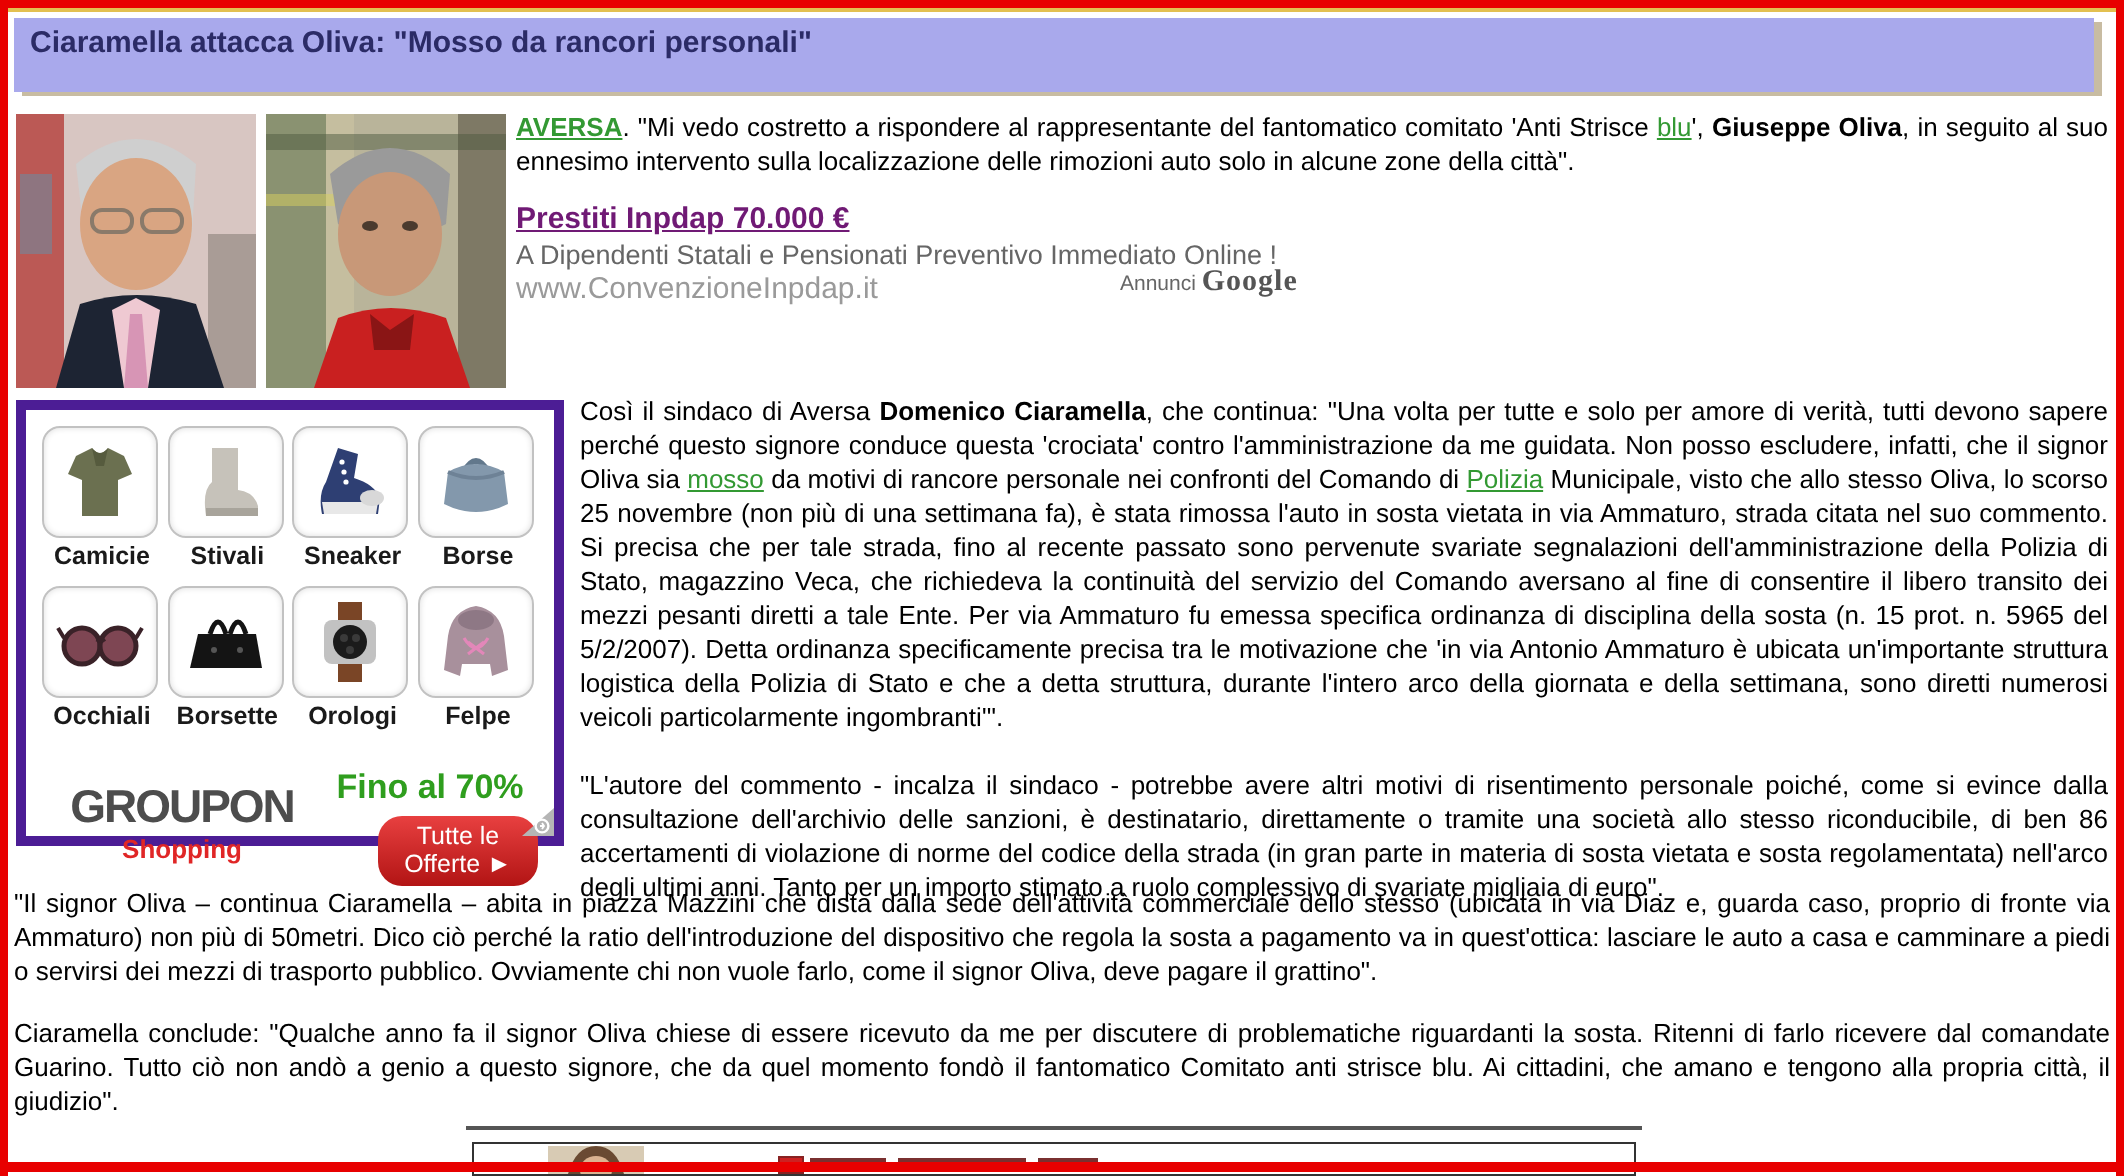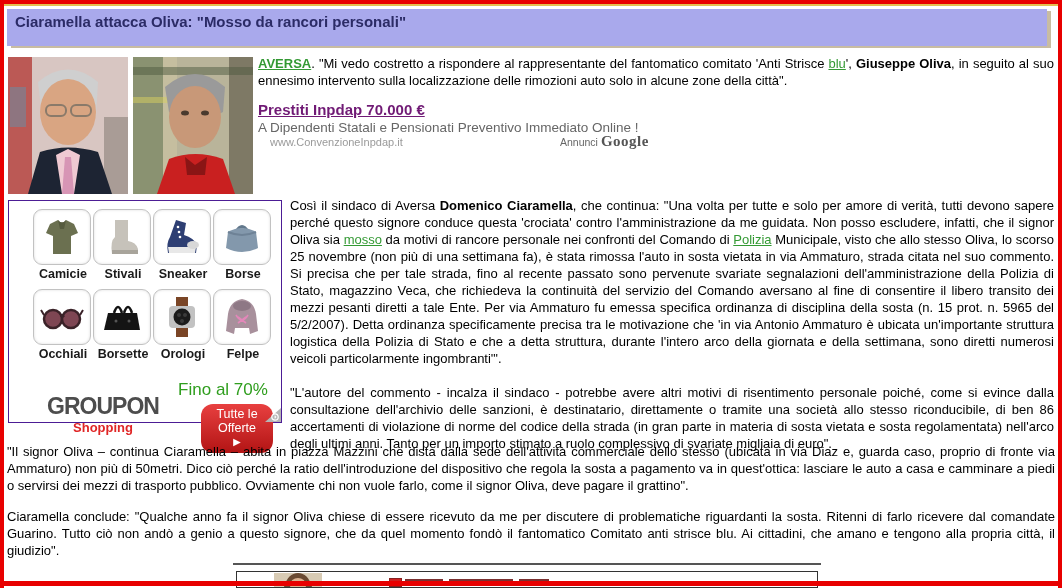--- a/index.html
+++ b/index.html
@@ -27,37 +27,37 @@
   
   .lead{position:absolute;left:258px;top:55px;width:796px;font-size:13px;line-height:17px;text-align:justify;}
   .glink{color:#339933;text-decoration:underline;cursor:pointer;}
   .glink.b{font-weight:bold;}
   b.name{font-weight:bold;}
 
   
   .gad{position:absolute;left:258px;top:101px;width:720px;}
   .gad .headline{font-size:15px;font-weight:bold;color:#701a75;text-decoration:underline;cursor:pointer;}
   .gad .line2{font-size:13.5px;color:#666;margin-top:2px;}
-  .gad .url{font-size:11px;color:#9a9a9a;margin-top:1px;margin-left:12px;}
+  .gad .url{font-size:15px;color:#9a9a9a;margin-top:1px;}
   .annunci{position:absolute;left:560px;top:133px;font-size:10.5px;color:#666;}
   .annunci .glogo{font-family:"Liberation Serif",serif;font-size:15px;font-weight:bold;color:#555;letter-spacing:0.5px;}
 
   
-  .groupon{position:absolute;left:8px;top:200px;width:274px;height:223px;border:1px solid #4c1d95;
-           background:#fff;box-sizing:border-box;padding:8px 8px 0 24px;}
+  .groupon{position:absolute;left:8px;top:200px;width:274px;height:223px;border:5px solid #4c1d95;
+           background:#fff;box-sizing:border-box;padding:8px 8px 0 8px;}
   .tile-grid{display:grid;grid-template-columns:repeat(4,60px);justify-content:space-between;}
   .tile{width:56px;height:54px;border:1px solid #c2c2c2;border-radius:9px;background:#fff;
         box-shadow:inset 0 0 3px #ddd;display:flex;align-items:center;justify-content:center;cursor:pointer;}
   .tile-label{font-size:12.5px;font-weight:bold;color:#1a1a1a;text-align:center;margin:2px 0 8px 0;cursor:pointer;}
   .gp-footer{display:flex;margin-top:10px;align-items:center;}
   .gp-brand{width:140px;text-align:center;cursor:pointer;}
   .gp-brand .gpn{font-size:23px;font-weight:bold;color:#4d4d4d;letter-spacing:-1px;line-height:24px;}
   .gp-brand .shp{font-size:13px;font-weight:bold;color:#e02626;line-height:20px;}
   .gp-offer{flex:1;text-align:center;}
-  .gp-offer .fino{font-size:17px;font-weight:normal;color:#2f9e1e;line-height:22px;}
+  .gp-offer .fino{font-size:17px;font-weight:bold;color:#2f9e1e;line-height:22px;}
   .gp-cta{display:inline-block;margin-top:3px;background:linear-gradient(#e84040,#b21414);color:#fff;
           font-size:12.5px;font-weight:normal;padding:3px 10px 4px 10px;border-radius:12px;cursor:pointer;margin-left:28px;}
   .adchoices{position:absolute;right:0;bottom:0;width:16px;height:14px;cursor:pointer;}
 
   
   .maincol{position:absolute;left:290px;top:197px;width:764px;font-size:13px;line-height:17px;text-align:justify;}
   .maincol p{margin:0 0 17px 0;}
   .p-full{position:absolute;left:7px;width:1048px;font-size:13px;line-height:17px;text-align:justify;}
   .p3{top:443px;}
   .p4{top:508px;}

